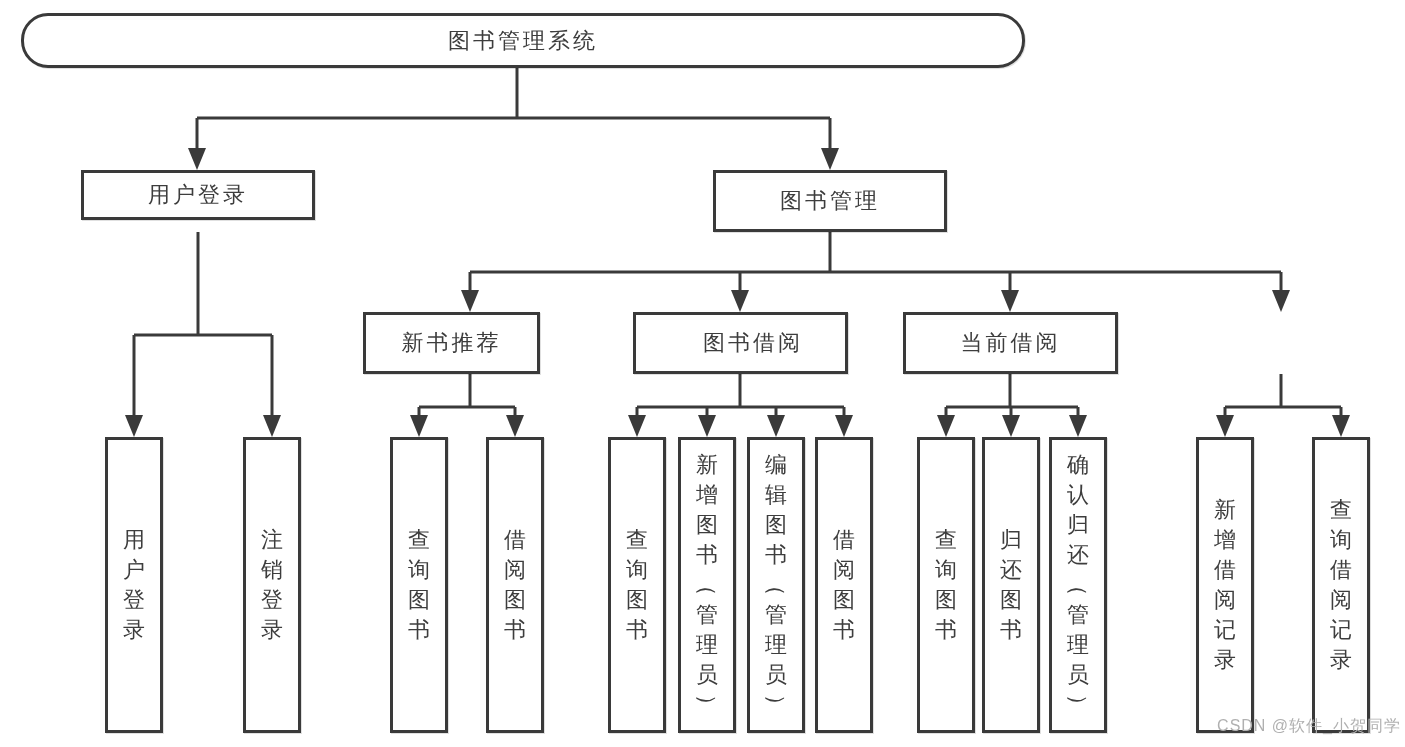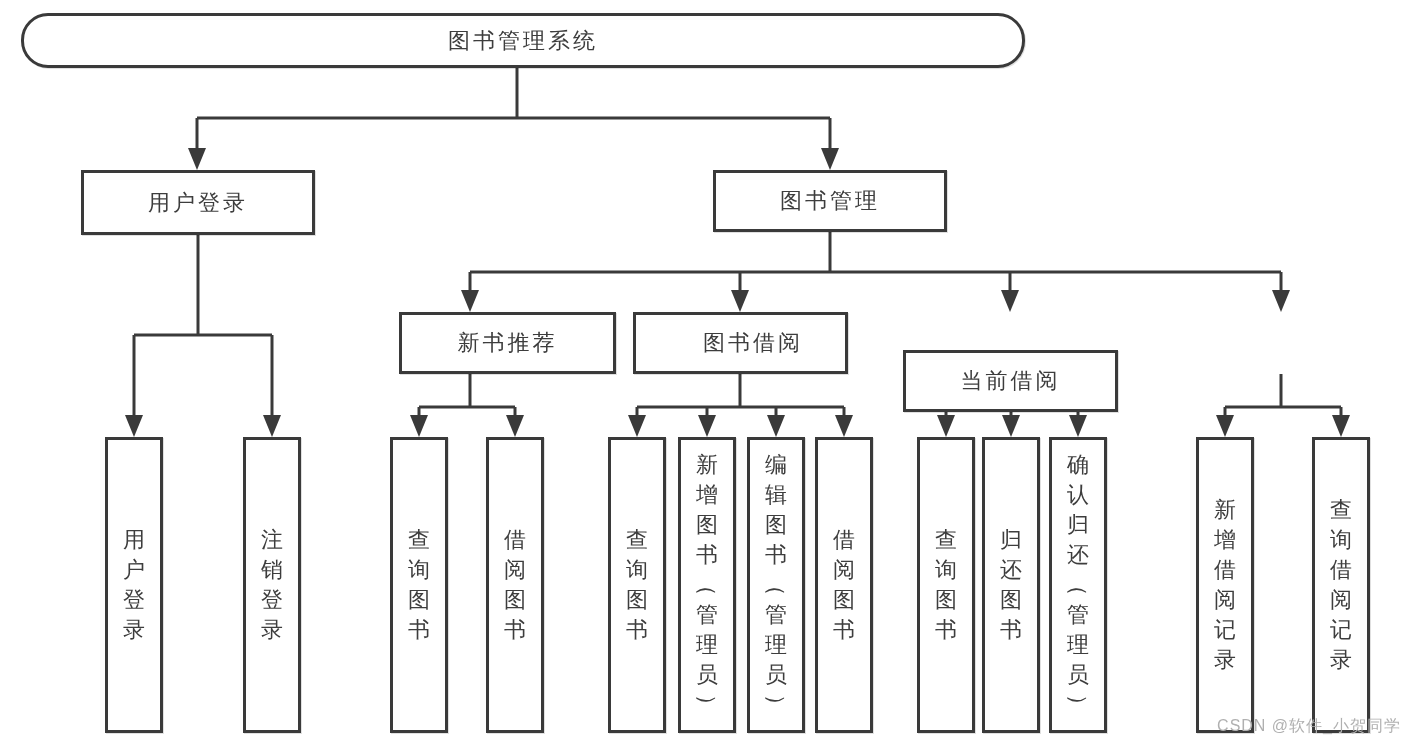--- a/index.html
+++ b/index.html
@@ -118,26 +118,26 @@
       <path d="M1225 407 H1341"></path>
       <path d="M1225 407 V417"></path>
       <polygon points="1216,415 1234,415 1225,437"></polygon>
       <path d="M1341 407 V417"></path>
       <polygon points="1332,415 1350,415 1341,437"></polygon>
     </g>
   </svg>
 
   <div class="hbox" style="left:21px;top:13px;width:1004px;height:55px;border-radius:27px;">图书管理系统</div>
 
-  <div class="hbox" style="left:81px;top:170px;width:234px;height:65px;font-family:Liberation Mono, monospace;">用户登录</div>
+  <div class="hbox" style="left:81px;top:170px;width:234px;height:50px;font-family:Liberation Mono, monospace;">用户登录</div>
   <div class="hbox" style="left:713px;top:170px;width:234px;height:62px;">图书管理</div>
 
-  <div class="hbox" style="left:363px;top:312px;width:217px;height:62px;margin-left:36px;">新书推荐</div>
+  <div class="hbox" style="left:363px;top:312px;width:177px;height:62px;">新书推荐</div>
   <div class="hbox" style="left:633px;top:312px;width:215px;height:62px;padding-left:25px;">图书借阅</div>
-  <div class="hbox" style="left:903px;top:312px;width:215px;height:62px;margin-top:38px;">当前借阅</div>
+  <div class="hbox" style="left:903px;top:312px;width:215px;height:62px;">当前借阅</div>
 
   <div class="leaf" style="left:105px;">
     <span class="vtext">
         <span class="vchar">用</span>
         <span class="vchar">户</span>
         <span class="vchar">登</span>
         <span class="vchar">录</span>
       </span>
   </div>
   <div class="leaf" style="left:243px;">

